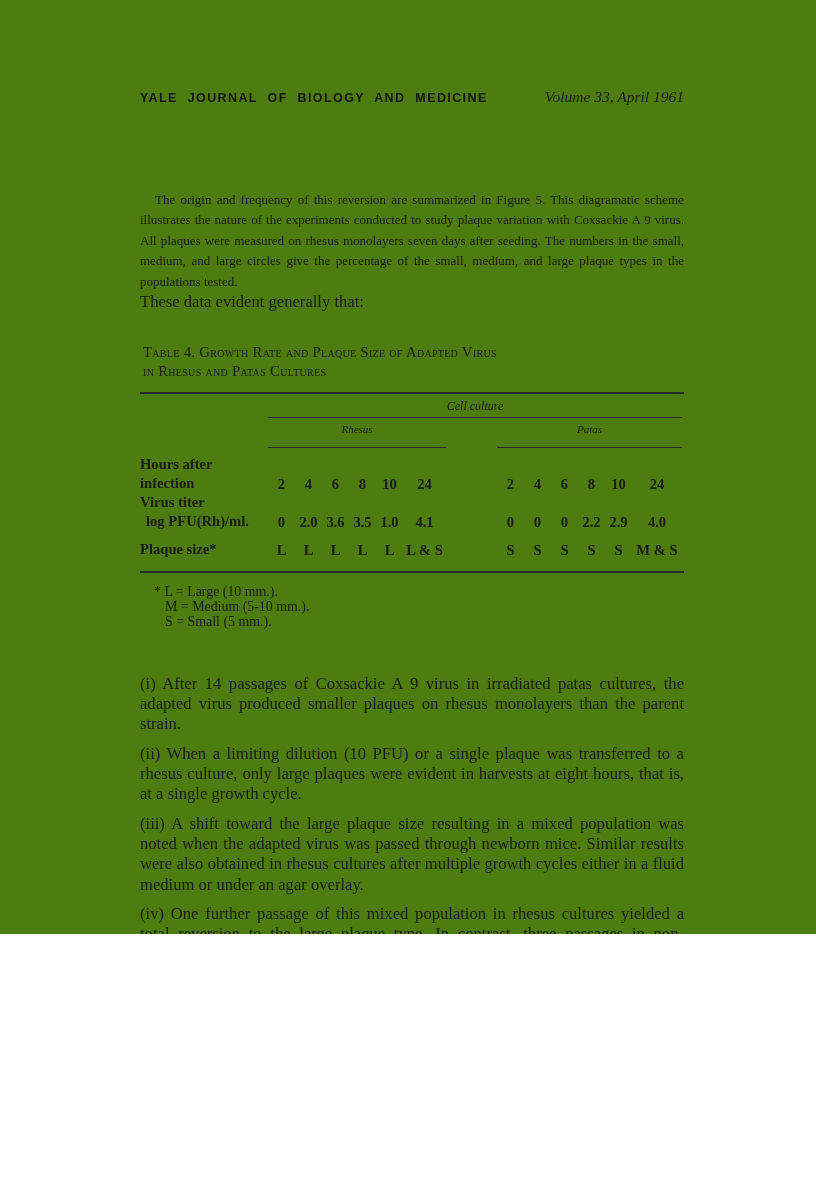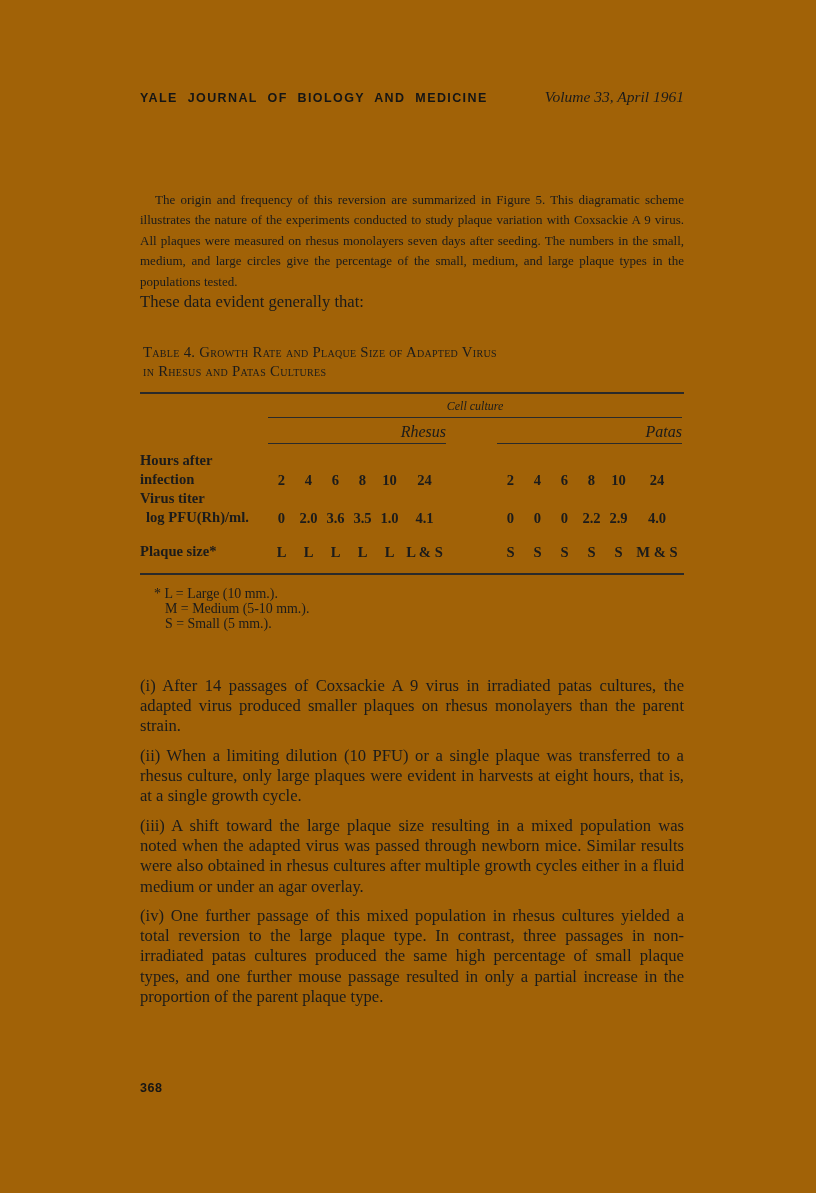--- a/index.html
+++ b/index.html
@@ -3,22 +3,22 @@
 <meta charset="utf-8">
 <style>
   html, body {
     margin: 0;
     padding: 0;
     background: #ffffff;
   }
   .page {
     position: relative;
     width: 816px;
-    height: 1193px;
-    background: #a16207;
+    height: 934px;
+    background: #4d7c0f;
     font-family: "Liberation Serif", serif;
     color: #1b1b1b;
     overflow: hidden;
   }
   
   .masthead {
     position: absolute;
     left: 140px;
     width: 544px;
     top: 88px;
@@ -84,43 +84,43 @@
   .spanner {
     grid-column: 2 / 15;
     text-align: center;
     font-style: italic;
     font-size: 12px;
     padding-bottom: 3px;
     border-bottom: 1.4px solid #2a2a2a;
   }
   .group-row { margin-top: 5px; }
   .group-head {
-    text-align: right;
+    text-align: center;
     font-style: italic;
-    font-size: 16px;
-    padding-bottom: 2px;
+    font-size: 11px;
+    padding-bottom: 12px;
     border-bottom: 1.4px solid #2a2a2a;
   }
   .group-rhesus { grid-column: 2 / 8; }
   .group-patas  { grid-column: 9 / 15; }
   .tlabel {
     grid-column: 1 / 2;
     font-weight: 700;
     line-height: 19px;
   }
   .tlabel .sub-indent { padding-left: 6px; }
   .tcell {
     text-align: center;
     font-weight: 700;
     white-space: nowrap;
   }
   .tspacer { grid-column: 8 / 9; }
   .row-hours  { margin-top: 7px; }
   .row-titer  { }
-  .row-plaque { margin-top: 15px; }
+  .row-plaque { margin-top: 9px; }
   
   .footnotes {
     margin-top: 12px;
     margin-left: 14px;
     font-size: 13.9px;
     line-height: 14.8px;
   }
   .fn-line { white-space: pre; }
   .fn-indent { padding-left: 11px; }
   

